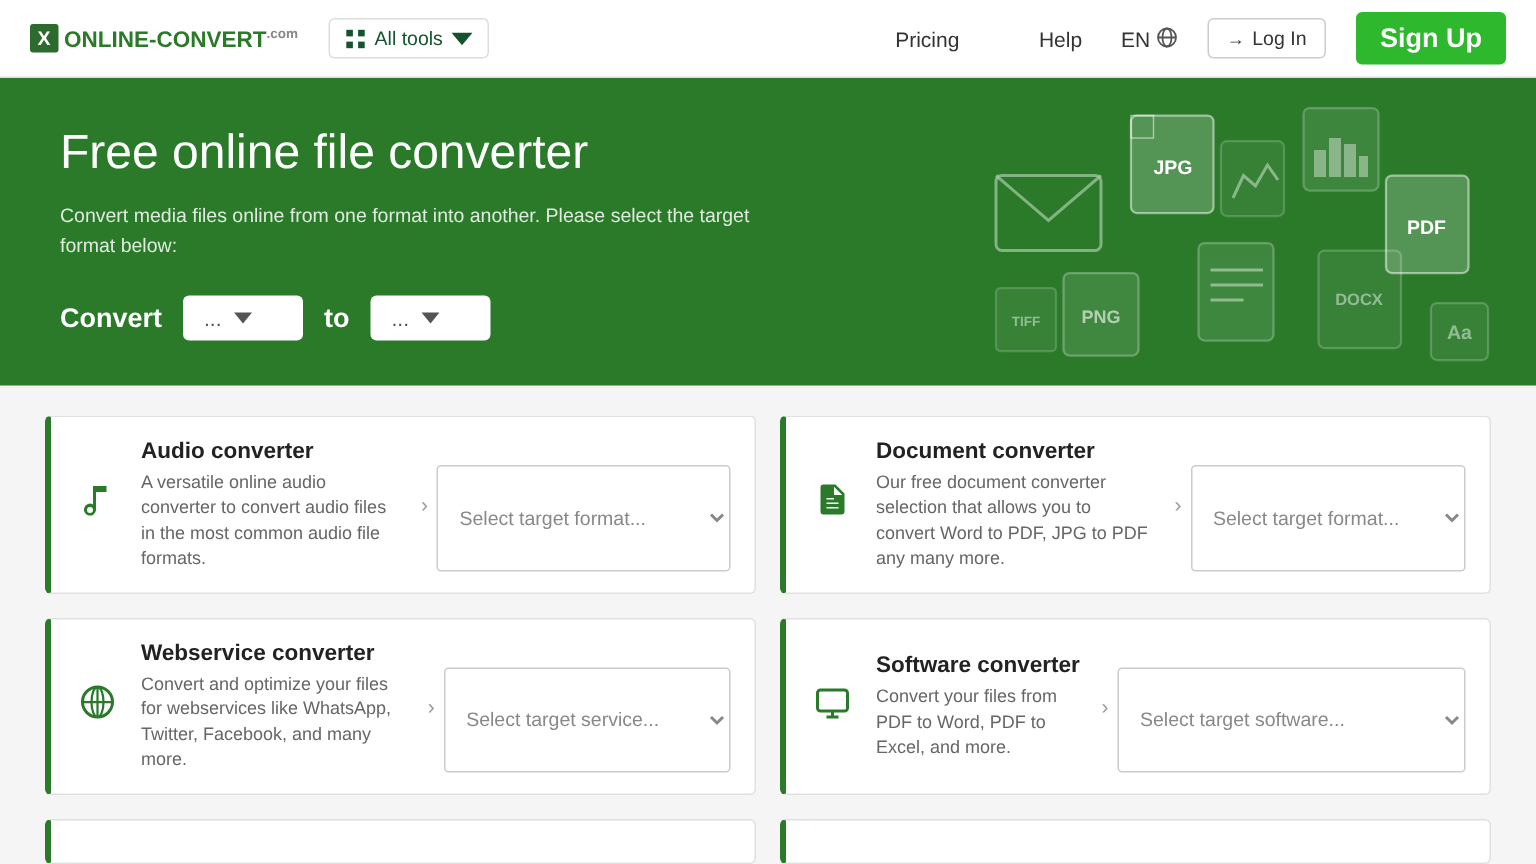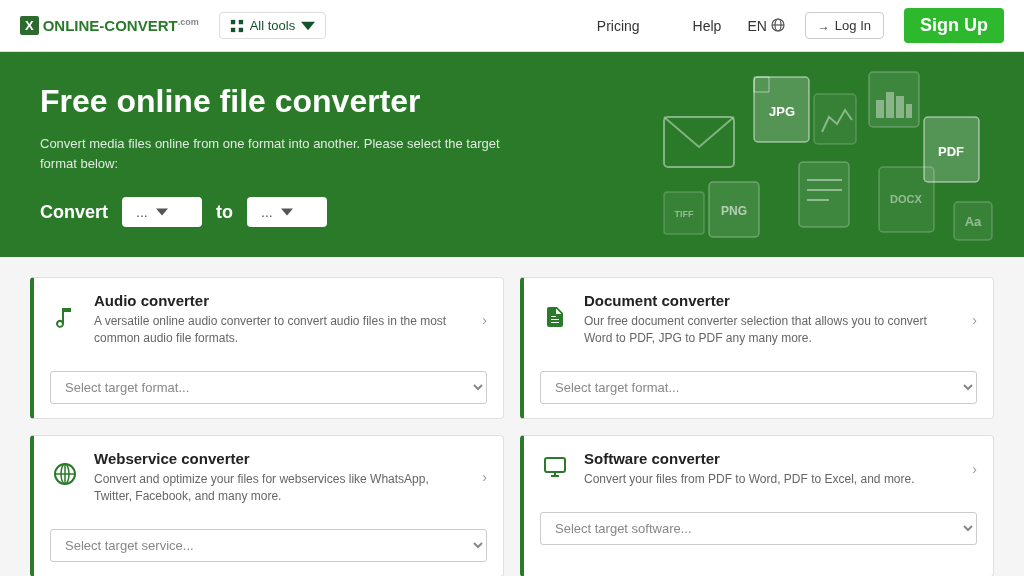--- a/index.html
+++ b/index.html
@@ -96,21 +96,21 @@
       display: flex;
       align-items: center;
       min-height: 200px;
       position: relative;
       overflow: hidden;
     }
     .hero-content { flex: 1; max-width: 500px; }
     .hero-title {
       color: #fff;
       font-size: 32px;
-      font-weight: bold;
+      font-weight: normal;
       line-height: 1.2;
       margin-bottom: 14px;
     }
     .hero-subtitle {
       color: rgba(255,255,255,0.85);
       font-size: 13px;
       line-height: 1.5;
     }
     .hero-converter {
       display: flex;
@@ -156,21 +156,21 @@
       padding: 20px 30px;
       max-width: 1024px;
       margin: 0 auto;
     }
     .converter-card {
       background: #fff;
       border: 1px solid #e0e0e0;
       border-radius: 4px;
       padding: 14px 16px;
       display: flex;
-      flex-direction: column;
+      flex-direction: row;
       gap: 6px;
       border-left: 4px solid #2a7a2a;
       cursor: pointer;
     }
     .converter-card-header {
       display: flex;
       align-items: center;
       gap: 14px;
     }
     .card-icon {

